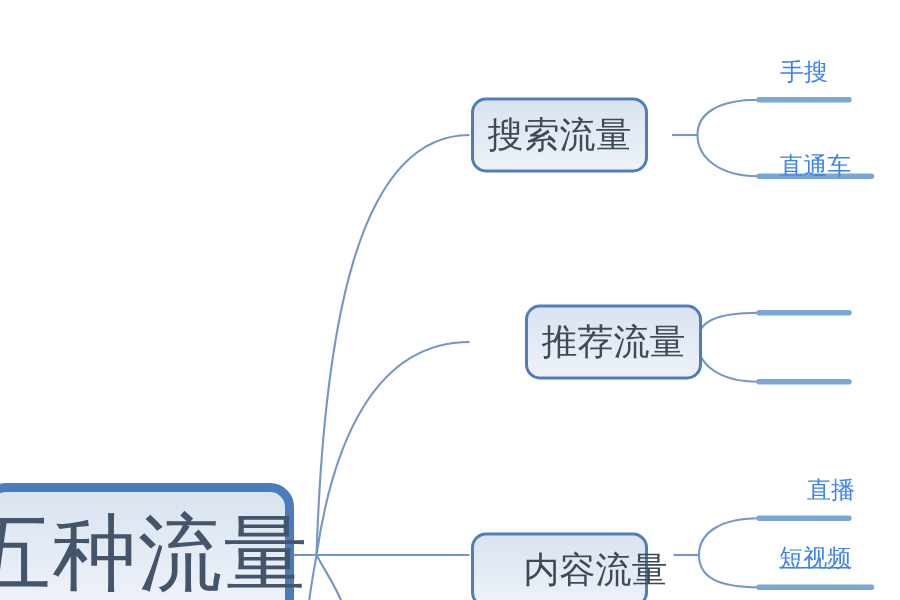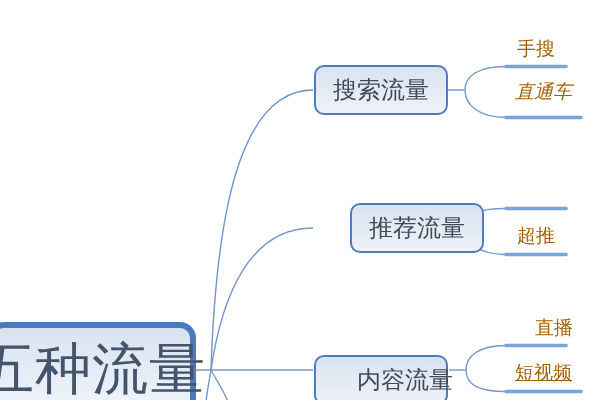--- a/index.html
+++ b/index.html
@@ -22,31 +22,31 @@
     border-radius:10px;
   }
   .node.root{
     left:-12px;top:322px;width:208px;height:96px;
     border-width:6px;border-color:#4a7cbd;border-radius:16px;
     background:linear-gradient(to bottom,#d9e3f0,#f1f4fa);
   }
   .root-label{
     font-size:56px;color:#44546a;letter-spacing:1px;white-space:nowrap;font-family:Liberation Mono, monospace;
   }
-  .branch{left:314px;width:134px;height:50px;text-align:right;}
+  .branch{left:314px;width:118px;height:50px;text-align:right;}
   .branch-label{font-size:24px;color:#3f4a57;white-space:nowrap;}
   #branch-search{top:65px;}
   #branch-recommend{top:203px;margin-left:36px;}
   #branch-content{top:355px;padding-left:48px;}
   .leaf{
     position:absolute;height:24px;line-height:24px;
-    text-align:center;font-size:19px;color:#a16207;white-space:nowrap;
+    text-align:center;font-size:16px;color:#3b82f6;white-space:nowrap;
   }
   #leaf-hand-search{left:504px;top:37px;width:64px;}
-  #leaf-through-train{left:504px;top:80px;width:79px;font-style:italic;}
+  #leaf-through-train{left:504px;top:100px;width:79px;}
   #leaf-first-guess{left:504px;top:176px;width:64px;}
   #leaf-super-push{left:504px;top:224px;width:64px;}
   #leaf-live-stream{left:522px;top:316px;width:64px;}
   #leaf-short-video{left:504px;top:361px;width:79px;text-decoration:underline;}
 </style>
 </head>
 <body>
 
 <div id="canvas">
 
@@ -92,23 +92,20 @@
   <div class="node branch" id="branch-content">
     <span class="branch-label">内容流量</span>
   </div>
 
   <div class="leaf" id="leaf-hand-search">
     <span>手搜</span>
   </div>
   <div class="leaf" id="leaf-through-train">
     <span>直通车</span>
   </div>
-  <div class="leaf" id="leaf-super-push">
-    <span>超推</span>
-  </div>
   <div class="leaf" id="leaf-live-stream">
     <span>直播</span>
   </div>
   <div class="leaf" id="leaf-short-video">
     <span>短视频</span>
   </div>
 
 </div>
 
 </body></html>

